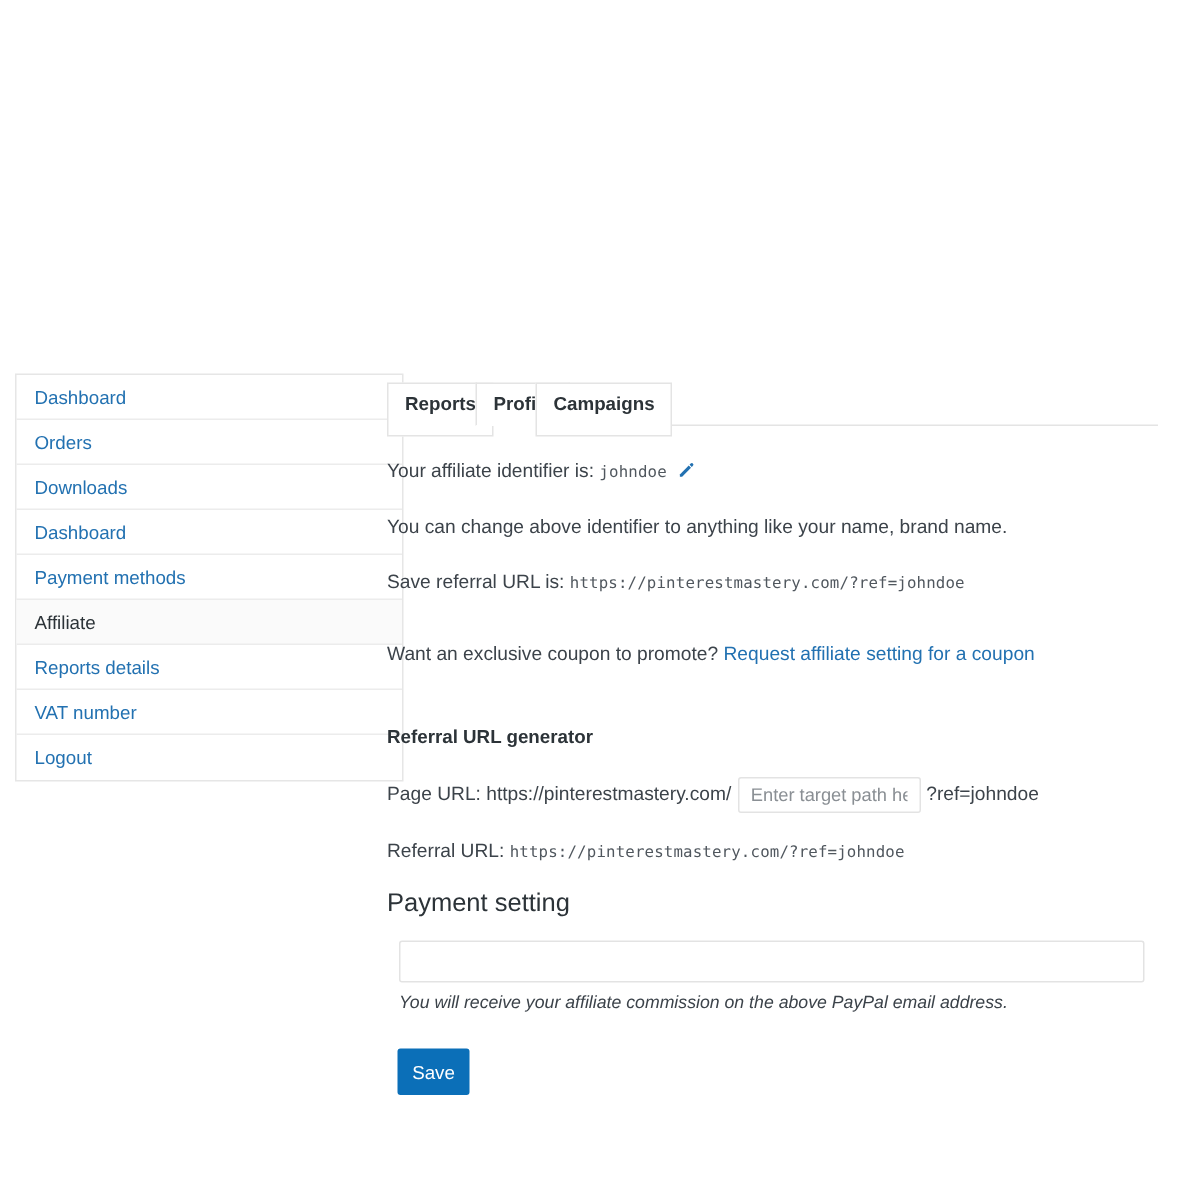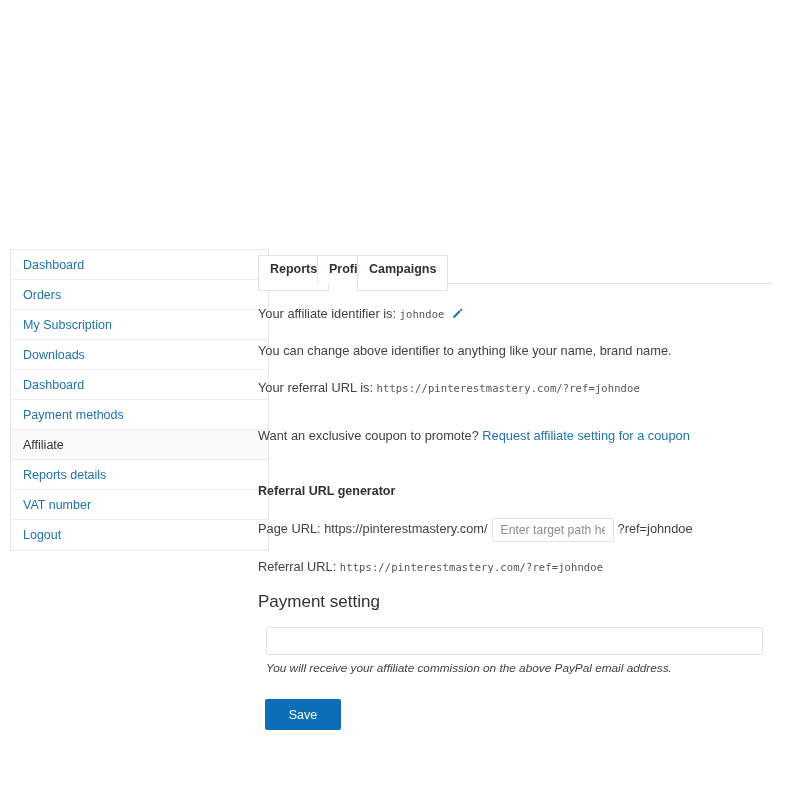--- a/index.html
+++ b/index.html
@@ -204,21 +204,21 @@
     display: block;
     margin-top: 6px;
     font-size: 11.8px;
     font-style: italic;
     color: #3c434a;
   }
   .save-btn {
     position: absolute;
     left: 7px;
     top: 403px;
-    width: 76px;
+    width: 48px;
     height: 31px;
     background: #0b6fb8;
     color: #ffffff;
     border: none;
     border-radius: 2px;
     font-family: "Liberation Sans", sans-serif;
     font-size: 12.5px;
     cursor: pointer;
     padding: 0;
   }
@@ -227,23 +227,20 @@
 <body>
 
 <div class="page">
 
   <nav class="sidebar">
     <div class="nav-item">
       <a class="link" href="#">Dashboard</a>
     </div>
     <div class="nav-item">
       <a class="link" href="#">Orders</a>
-    </div>
-    <div class="nav-item">
-      <a class="link" href="#">My Subscription</a>
     </div>
     <div class="nav-item">
       <a class="link" href="#">Downloads</a>
     </div>
     <div class="nav-item">
       <a class="link" href="#">Dashboard</a>
     </div>
     <div class="nav-item">
       <a class="link" href="#">Payment methods</a>
     </div>
@@ -276,21 +273,21 @@
         <svg width="12" height="12" viewBox="0 0 16 16" aria-hidden="true">
           <path d="M12.6 1.4a1.4 1.4 0 0 1 2 2l-1 1-2-2 1-1z" fill="#2271b1"></path>
           <path d="M10.9 3.1l2 2L5 13H3v-2l7.9-7.9z" fill="#2271b1"></path>
         </svg>
       </a>
     </p>
 
     <p class="para p-change">You can change above identifier to anything like your name, brand name.</p>
 
     <p class="para p-refurl">
-      <span>Your referral URL is:</span>
+      <span>Save referral URL is:</span>
       <span class="mono">https://pinterestmastery.com/?ref=johndoe</span>
     </p>
 
     <p class="para p-coupon">
       <span>Want an exclusive coupon to promote?</span>
       <a class="link" href="#">Request affiliate setting for a coupon</a>
     </p>
 
     <div class="gen-head">Referral URL generator</div>
 

